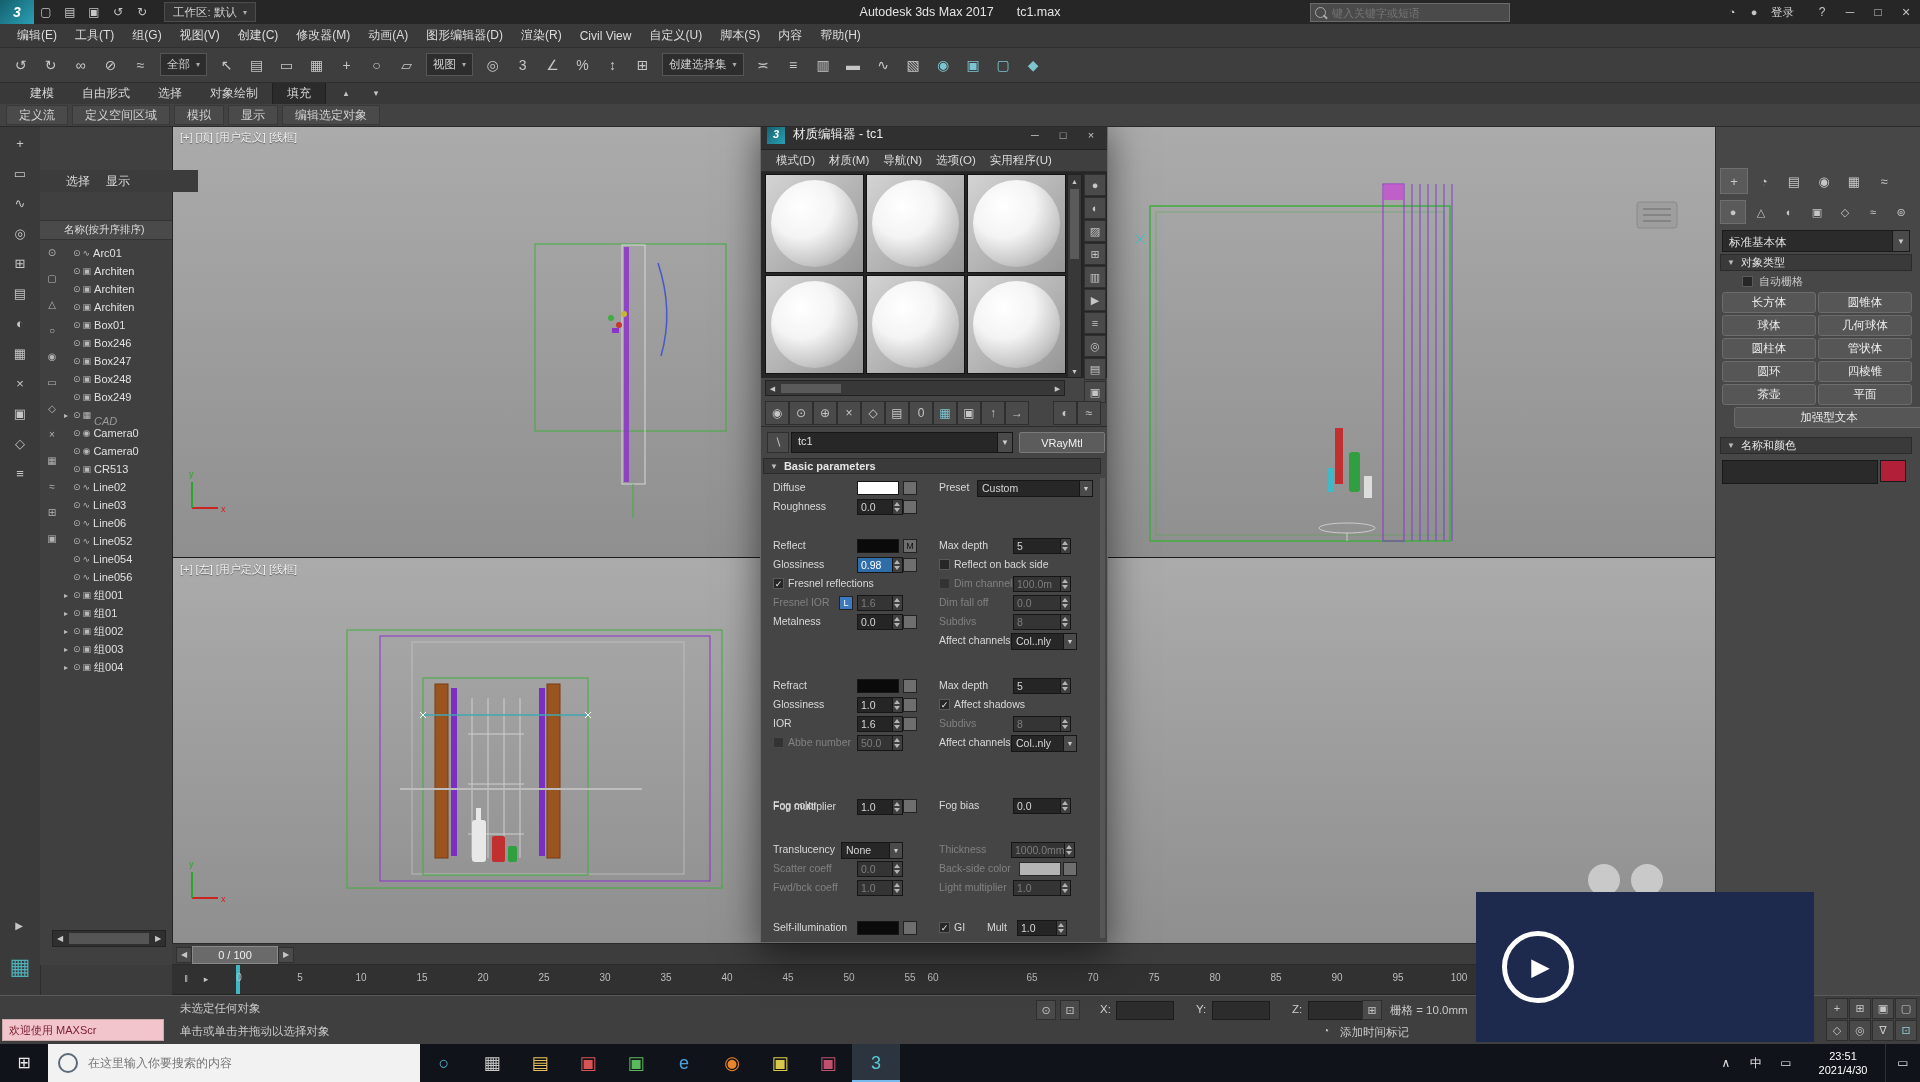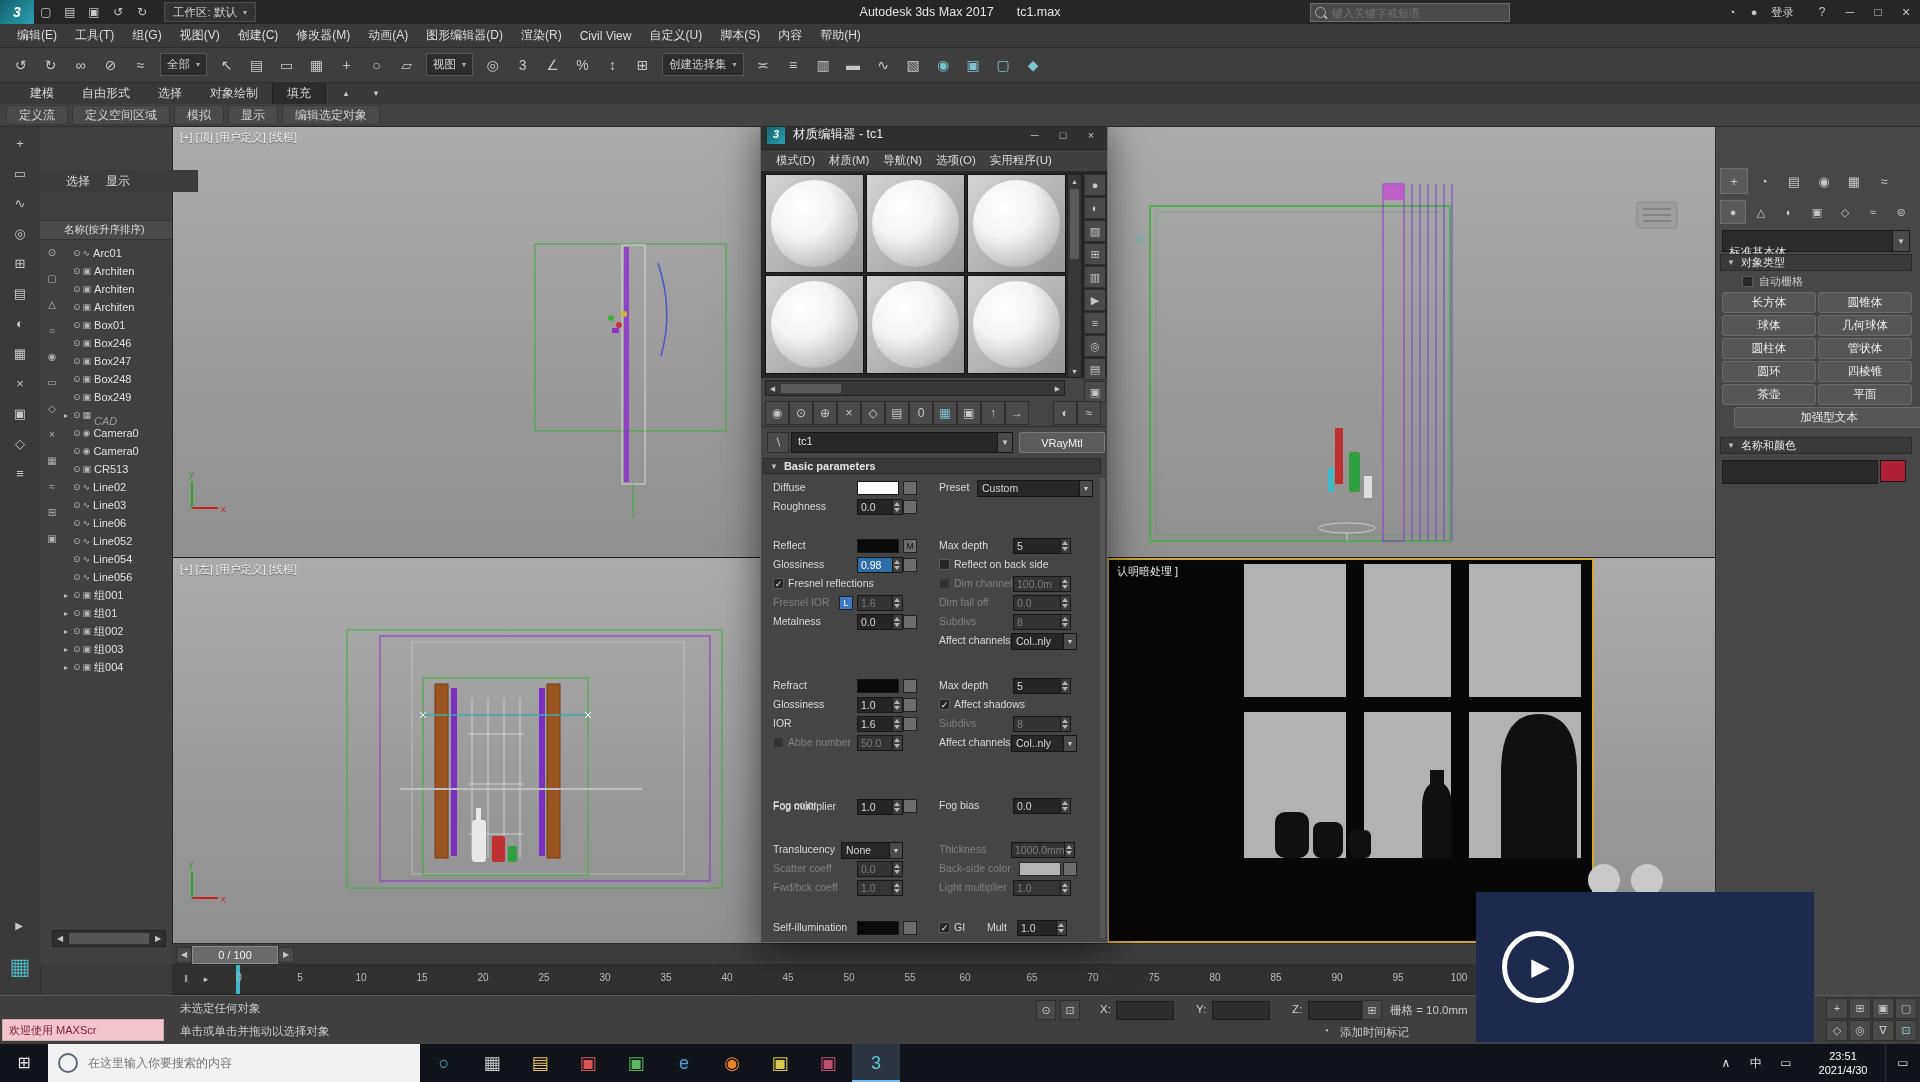--- a/index.html
+++ b/index.html
@@ -125,21 +125,21 @@
   .pdrop .da{width:12px;background:#4a4a4a;border-left:1px solid #161616;font-size:7px;display:flex;align-items:center;justify-content:center;color:#ccc;}
   
   #cpanel{position:absolute;left:1715px;top:126px;width:205px;height:869px;background:#474747;border-left:1px solid #2d2d2d;z-index:25;}
   #cp-tabs{position:absolute;left:4px;top:42px;display:flex;gap:2px;}
   .cp-tab{width:26px;height:24px;font-size:13px;border:1px solid transparent;}
   .cp-tab.active{background:#5a5a5a;border:1px solid #6e6e6e;}
   #cp-cats{position:absolute;left:4px;top:74px;display:flex;gap:2px;}
   .cp-cat{width:24px;height:22px;font-size:11px;border:1px solid transparent;}
   .cp-cat.active{background:#5a5a5a;border:1px solid #6e6e6e;}
   #cp-dropdown{position:absolute;left:6px;top:104px;width:186px;height:20px;background:#2b2b2b;border:1px solid #1a1a1a;display:flex;}
-  #cp-dropdown .v{flex:1;font-size:11.5px;color:#e0e0e0;padding:14px 0 0 6px;}
+  #cp-dropdown .v{flex:1;font-size:11.5px;color:#e0e0e0;padding:4px 0 0 6px;}
   #cp-dropdown .da{width:16px;background:#4a4a4a;border-left:1px solid #1a1a1a;font-size:8px;display:flex;align-items:center;justify-content:center;color:#ccc;}
   .cp-rollout{position:absolute;left:4px;width:192px;height:17px;background:#3a3a3a;border:1px solid #2b2b2b;display:flex;align-items:center;gap:6px;padding-left:6px;box-sizing:border-box;}
   .cp-rollout .ra{font-size:8px;color:#bbb;}
   .cp-rollout .rt{font-size:11px;color:#e4e4e4;}
   #cp-autogrid{position:absolute;left:26px;top:148px;display:flex;align-items:center;gap:6px;font-size:11px;color:#c8c8c8;}
   #cp-autogrid .pcheck{position:static;}
   .obj-btn{position:absolute;height:19px;background:#565656;border:1px solid #6c6c6c;border-radius:3px;font-size:11.5px;color:#ececec;
            display:flex;align-items:center;justify-content:center;}
   #cp-name-input{position:absolute;left:6px;top:334px;width:150px;height:20px;background:#2a2a2a;border:1px solid #1a1a1a;color:#ddd;font-family:inherit;}
   #cp-color-swatch{position:absolute;left:164px;top:334px;width:24px;height:20px;background:#b02038;border:1px solid #1a1a1a;}
@@ -268,34 +268,20 @@
         <line x1="0" y1="0" x2="26" y2="0" stroke="#cc2222" stroke-width="2"></line>
         <text x="29" y="4" fill="#cc2222" font-size="9">x</text>
         <line x1="0" y1="0" x2="0" y2="-26" stroke="#2ba52b" stroke-width="2"></line>
         <text x="-3" y="-31" fill="#2ba52b" font-size="9">y</text>
       </g>
     </svg>
     <div class="vp-label">[+] [左] [用户定义] [线框]</div>
   </div>
 
   <div id="vp4" class="vp">
-    <div id="vp4-black">
-      <svg class="vpsvg" width="483" height="381">
-        <rect x="135" y="4" width="337" height="294" fill="#b2b2b2"></rect>
-        <rect x="237" y="4" width="18" height="294" fill="#070707"></rect>
-        <rect x="342" y="4" width="18" height="294" fill="#070707"></rect>
-        <rect x="135" y="137" width="337" height="15" fill="#070707"></rect>
-        <path d="M392,298 L392,212 Q392,154 430,154 Q468,154 468,212 L468,298 Z" fill="#101010"></path>
-        <path d="M313,298 L313,248 Q313,230 321,224 L321,210 L335,210 L335,224 Q343,230 343,248 L343,298 Z" fill="#101010"></path>
-        <rect x="166" y="252" width="34" height="46" rx="10" fill="#101010"></rect>
-        <rect x="204" y="262" width="30" height="36" rx="8" fill="#101010"></rect>
-        <rect x="240" y="270" width="22" height="28" rx="6" fill="#101010"></rect>
-      </svg>
-      <div class="vp-label">认明暗处理 ]</div>
-    </div>
     <svg class="vpsvg" width="608" height="385" style="pointer-events:none;">
       <circle cx="497" cy="322" r="16" fill="#c9c9c9"></circle>
       <circle cx="540" cy="322" r="16" fill="#c9c9c9"></circle>
     </svg>
   </div>
 
   <div id="left-strip">
     <div class="ico ls-ico">+</div>
       <div class="ico ls-ico">▭</div>
       <div class="ico ls-ico">∿</div>
@@ -990,21 +976,21 @@
       <div class="tick" style="left: 176px;">10</div>
       <div class="tick" style="left: 237px;">15</div>
       <div class="tick" style="left: 298px;">20</div>
       <div class="tick" style="left: 359px;">25</div>
       <div class="tick" style="left: 420px;">30</div>
       <div class="tick" style="left: 481px;">35</div>
       <div class="tick" style="left: 542px;">40</div>
       <div class="tick" style="left: 603px;">45</div>
       <div class="tick" style="left: 664px;">50</div>
       <div class="tick" style="left: 725px;">55</div>
-      <div class="tick" style="left: 780px;">60</div>
+      <div class="tick" style="left: 748px;">60</div>
       <div class="tick" style="left: 847px;">65</div>
       <div class="tick" style="left: 908px;">70</div>
       <div class="tick" style="left: 969px;">75</div>
       <div class="tick" style="left: 1030px;">80</div>
       <div class="tick" style="left: 1091px;">85</div>
       <div class="tick" style="left: 1152px;">90</div>
       <div class="tick" style="left: 1213px;">95</div>
       <div class="tick" style="left: 1274px;">100</div>
     </div>
 

